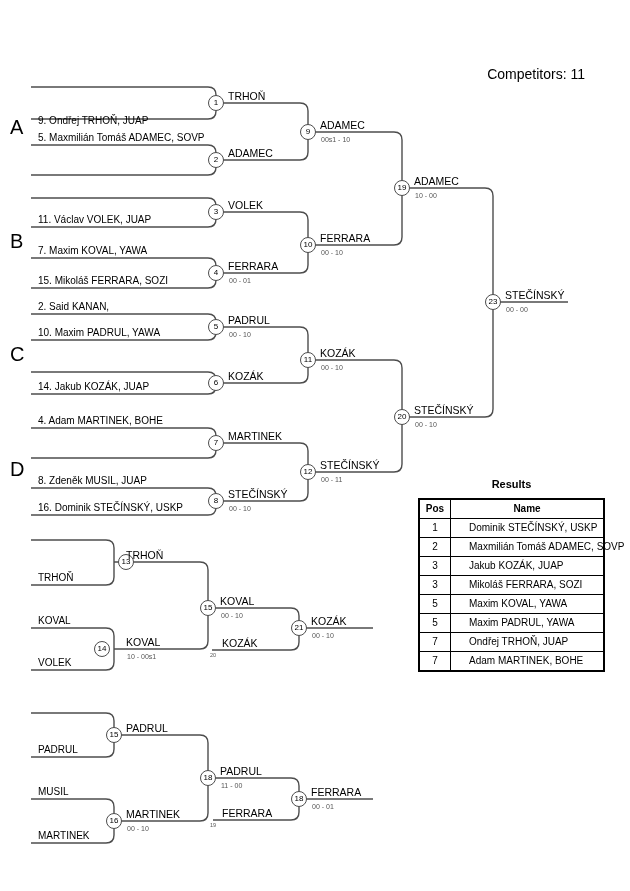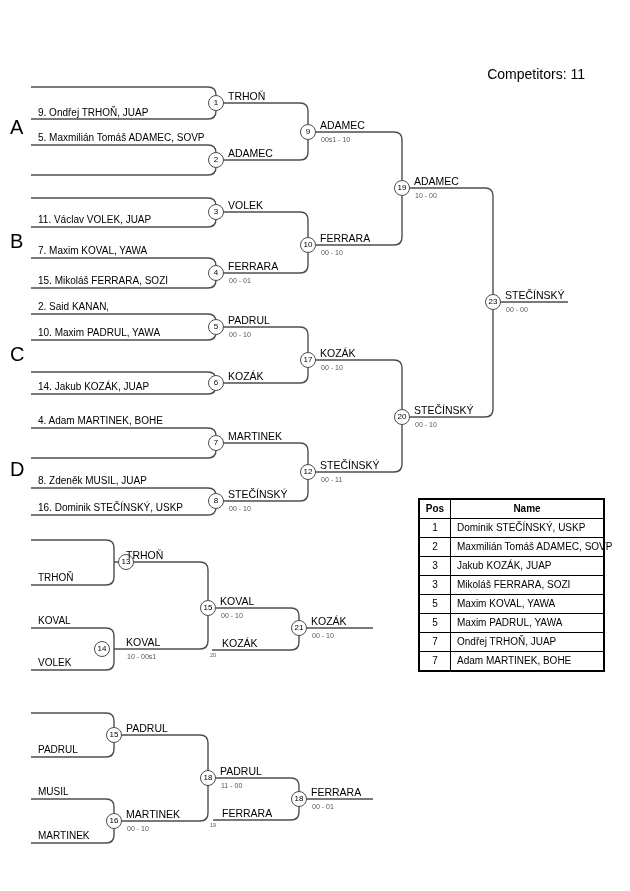--- a/index.html
+++ b/index.html
@@ -19,21 +19,21 @@
            border:1px solid #4d4d4d;border-radius:50%;background:#fff;
            font-size:8px;line-height:14px;text-align:center;}
   .results-title{position:absolute;left:418px;top:477px;width:187px;text-align:center;
                  font-size:11px;font-weight:bold;line-height:14px;}
   .results{position:absolute;left:418px;top:498px;width:187px;border-collapse:collapse;
            border:2px solid #000;table-layout:fixed;}
   .results th,.results td{border:1px solid #000;height:18px;padding:0;
            font-size:10px;line-height:12px;white-space:nowrap;overflow:visible;}
   .results th{font-weight:bold;text-align:center;}
   .results td.pos{width:30px;text-align:center;}
-  .results td.name{text-align:left;padding-left:6px;}
+  .results td.name{text-align:left;padding-left:18px;}
   .results th.posh{width:30px;}
 </style>
 </head>
 <body>
 
 <div class="page">
 
   <svg class="lines" width="630" height="891" viewBox="0 0 630 891">
     <g fill="none" stroke="#4d4d4d" stroke-width="1.4">
 
@@ -97,21 +97,21 @@
     </g>
   </svg>
 
   <div class="competitors">Competitors: 11</div>
 
   <div class="glabel" style="left:10px;top:116px">A</div>
   <div class="glabel" style="left:10px;top:230px">B</div>
   <div class="glabel" style="left:10px;top:343px">C</div>
   <div class="glabel" style="left:10px;top:458px">D</div>
 
-  <div class="seed" style="left:38px;top:106px">9. Ondřej TRHOŇ, JUAP</div>
+  <div class="seed" style="left:38px;top:114px">9. Ondřej TRHOŇ, JUAP</div>
   <div class="seed" style="left:38px;top:131px">5. Maxmilián Tomáš ADAMEC, SOVP</div>
   <div class="seed" style="left:38px;top:213px">11. Václav VOLEK, JUAP</div>
   <div class="seed" style="left:38px;top:244px">7. Maxim KOVAL, YAWA</div>
   <div class="seed" style="left:38px;top:274px">15. Mikoláš FERRARA, SOZI</div>
   <div class="seed" style="left:38px;top:300px">2. Said KANAN,</div>
   <div class="seed" style="left:38px;top:326px">10. Maxim PADRUL, YAWA</div>
   <div class="seed" style="left:38px;top:380px">14. Jakub KOZÁK, JUAP</div>
   <div class="seed" style="left:38px;top:414px">4. Adam MARTINEK, BOHE</div>
   <div class="seed" style="left:38px;top:474px">8. Zdeněk MUSIL, JUAP</div>
   <div class="seed" style="left:38px;top:501px">16. Dominik STEČÍNSKÝ, USKP</div>
@@ -126,21 +126,21 @@
   <div class="mcircle" style="left:208px;top:95px">1</div>
   <div class="mcircle" style="left:208px;top:152px">2</div>
   <div class="mcircle" style="left:208px;top:204px">3</div>
   <div class="mcircle" style="left:208px;top:265px">4</div>
   <div class="mcircle" style="left:208px;top:319px">5</div>
   <div class="mcircle" style="left:208px;top:375px">6</div>
   <div class="mcircle" style="left:208px;top:435px">7</div>
   <div class="mcircle" style="left:208px;top:493px">8</div>
   <div class="mcircle" style="left:300px;top:124px">9</div>
   <div class="mcircle" style="left:300px;top:237px">10</div>
-  <div class="mcircle" style="left:300px;top:352px">17</div>
+  <div class="mcircle" style="left:300px;top:352px">11</div>
   <div class="mcircle" style="left:300px;top:464px">12</div>
   <div class="mcircle" style="left:394px;top:180px">19</div>
   <div class="mcircle" style="left:394px;top:409px">20</div>
   <div class="mcircle" style="left:485px;top:294px">23</div>
   <div class="mcircle" style="left:118px;top:554px">13</div>
   <div class="mcircle" style="left:94px;top:641px">14</div>
   <div class="mcircle" style="left:106px;top:727px">15</div>
   <div class="mcircle" style="left:106px;top:813px">16</div>
   <div class="mcircle" style="left:200px;top:600px">15</div>
   <div class="mcircle" style="left:200px;top:770px">18</div>
@@ -186,20 +186,21 @@
   <div class="score" style="left:415px;top:192px">10 - 00</div>
   <div class="score" style="left:415px;top:421px">00 - 10</div>
   <div class="score" style="left:506px;top:306px">00 - 00</div>
   <div class="score" style="left:127px;top:653px">10 - 00s1</div>
   <div class="score" style="left:127px;top:825px">00 - 10</div>
   <div class="score" style="left:221px;top:612px">00 - 10</div>
   <div class="score" style="left:221px;top:782px">11 - 00</div>
   <div class="score" style="left:312px;top:632px">00 - 10</div>
   <div class="score" style="left:312px;top:803px">00 - 01</div>
 
+  <div class="results-title">Results</div>
   <table class="results">
     <tbody>
         <tr>
       <th class="posh">Pos</th>
       <th>Name</th>
     </tr>
     <tr>
       <td class="pos">1</td>
       <td class="name">Dominik STEČÍNSKÝ, USKP</td>
     </tr>

